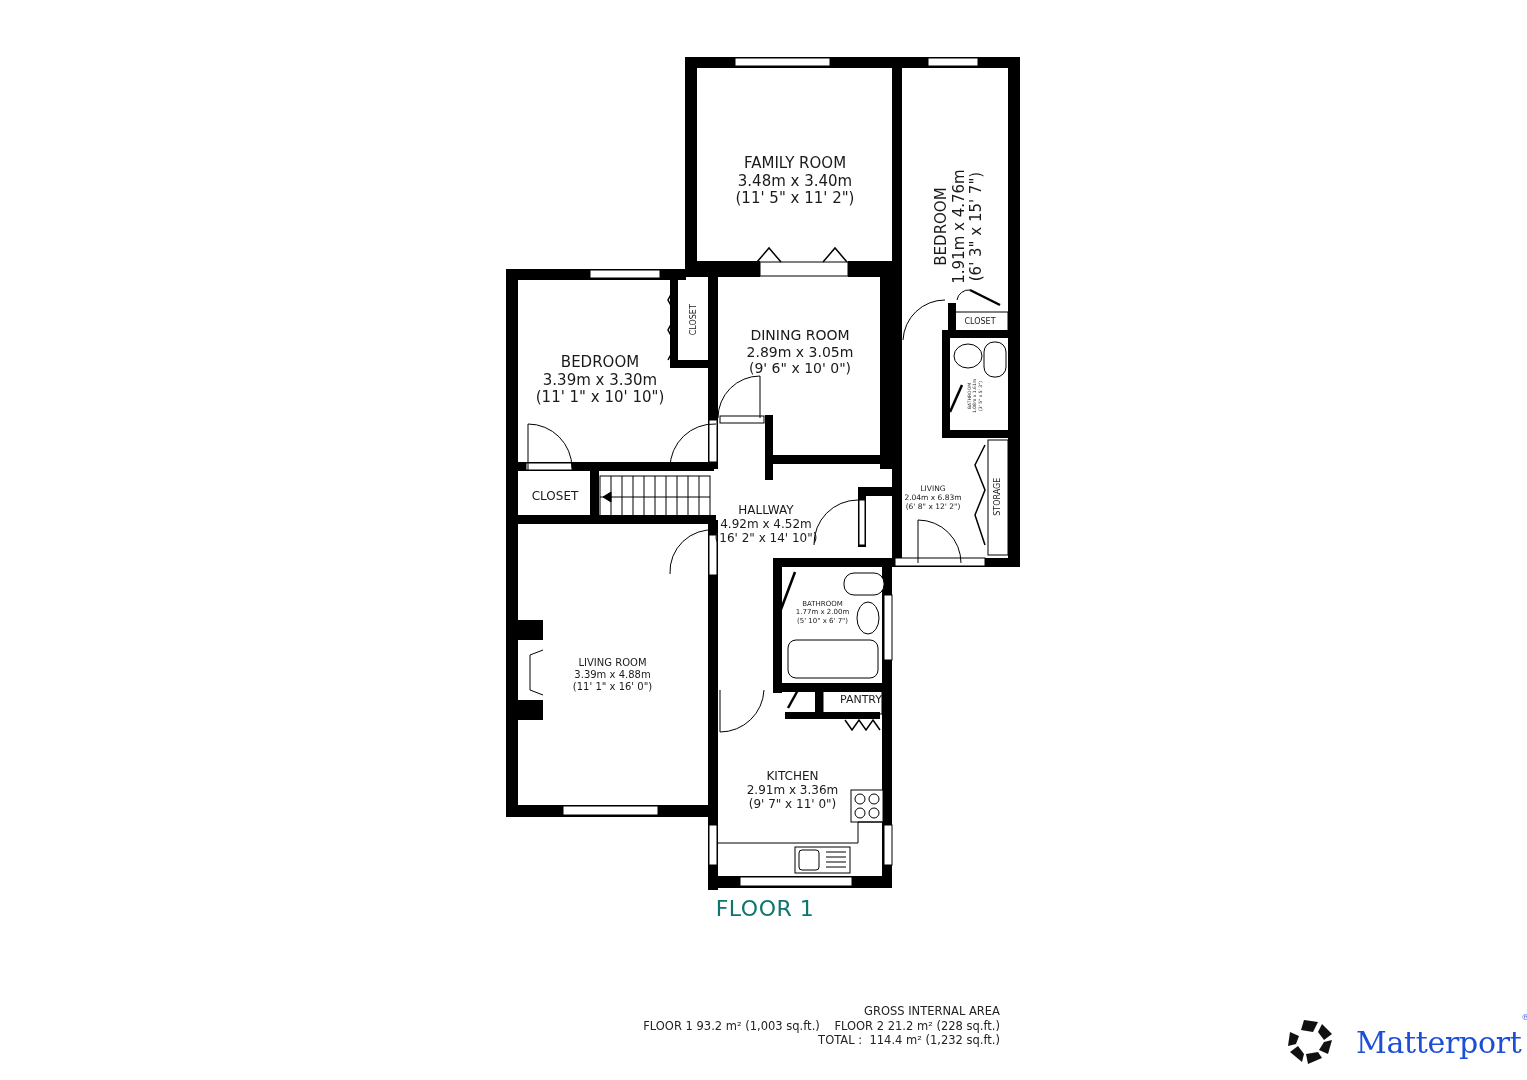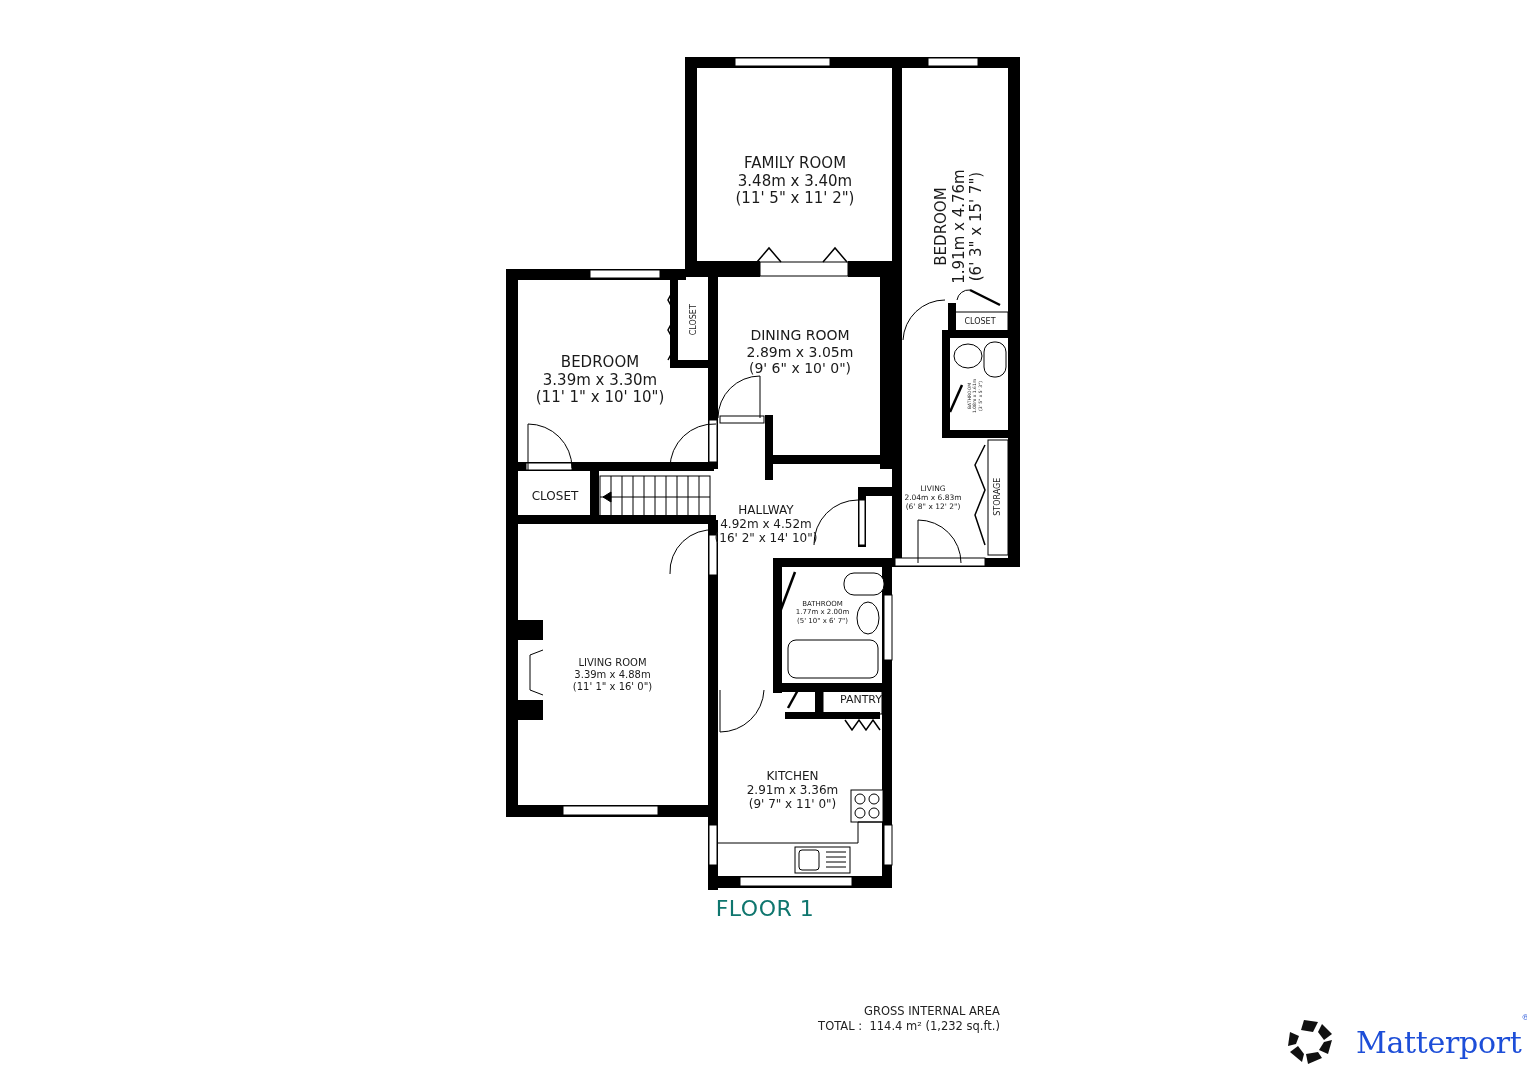--- a/index.html
+++ b/index.html
@@ -209,20 +209,21 @@
 <div class="lbl rot" style="left:672px; top:315px; width:44px; font-size:8px; transform:rotate(-90deg);">CLOSET</div>
 <div class="lbl" style="left:520px; top:489px; width:70px; font-size:12px;">CLOSET</div>
 <div class="lbl" style="left:952px; top:317px; width:56px; font-size:8px;">CLOSET</div>
 <div class="lbl rot" style="left:970px; top:492px; width:56px; font-size:8px; transform:rotate(-90deg);">STORAGE</div>
 <div class="lbl" style="left:823px; top:694px; width:76px; font-size:11px;">PANTRY</div>
 
 <div id="floor-title">FLOOR 1</div>
 
 <div id="gia">
   <div>GROSS INTERNAL AREA</div>
+  <div style="white-space:pre;">FLOOR 1 93.2 m² (1,003 sq.ft.)    FLOOR 2 21.2 m² (228 sq.ft.)</div>
   <div style="white-space:pre;">TOTAL :  114.4 m² (1,232 sq.ft.)</div>
 </div>
 
 <div id="logo">
   <svg width="48" height="48" viewBox="0 0 48 48">
     <g fill="#111">
       <polygon points="18,2 32,4 27,14 15,12"></polygon>
       <polygon points="36,6 46,16 38,22 32,14"></polygon>
       <polygon points="46,22 42,36 33,32 38,24"></polygon>
       <polygon points="36,40 22,46 20,36 32,34"></polygon>

